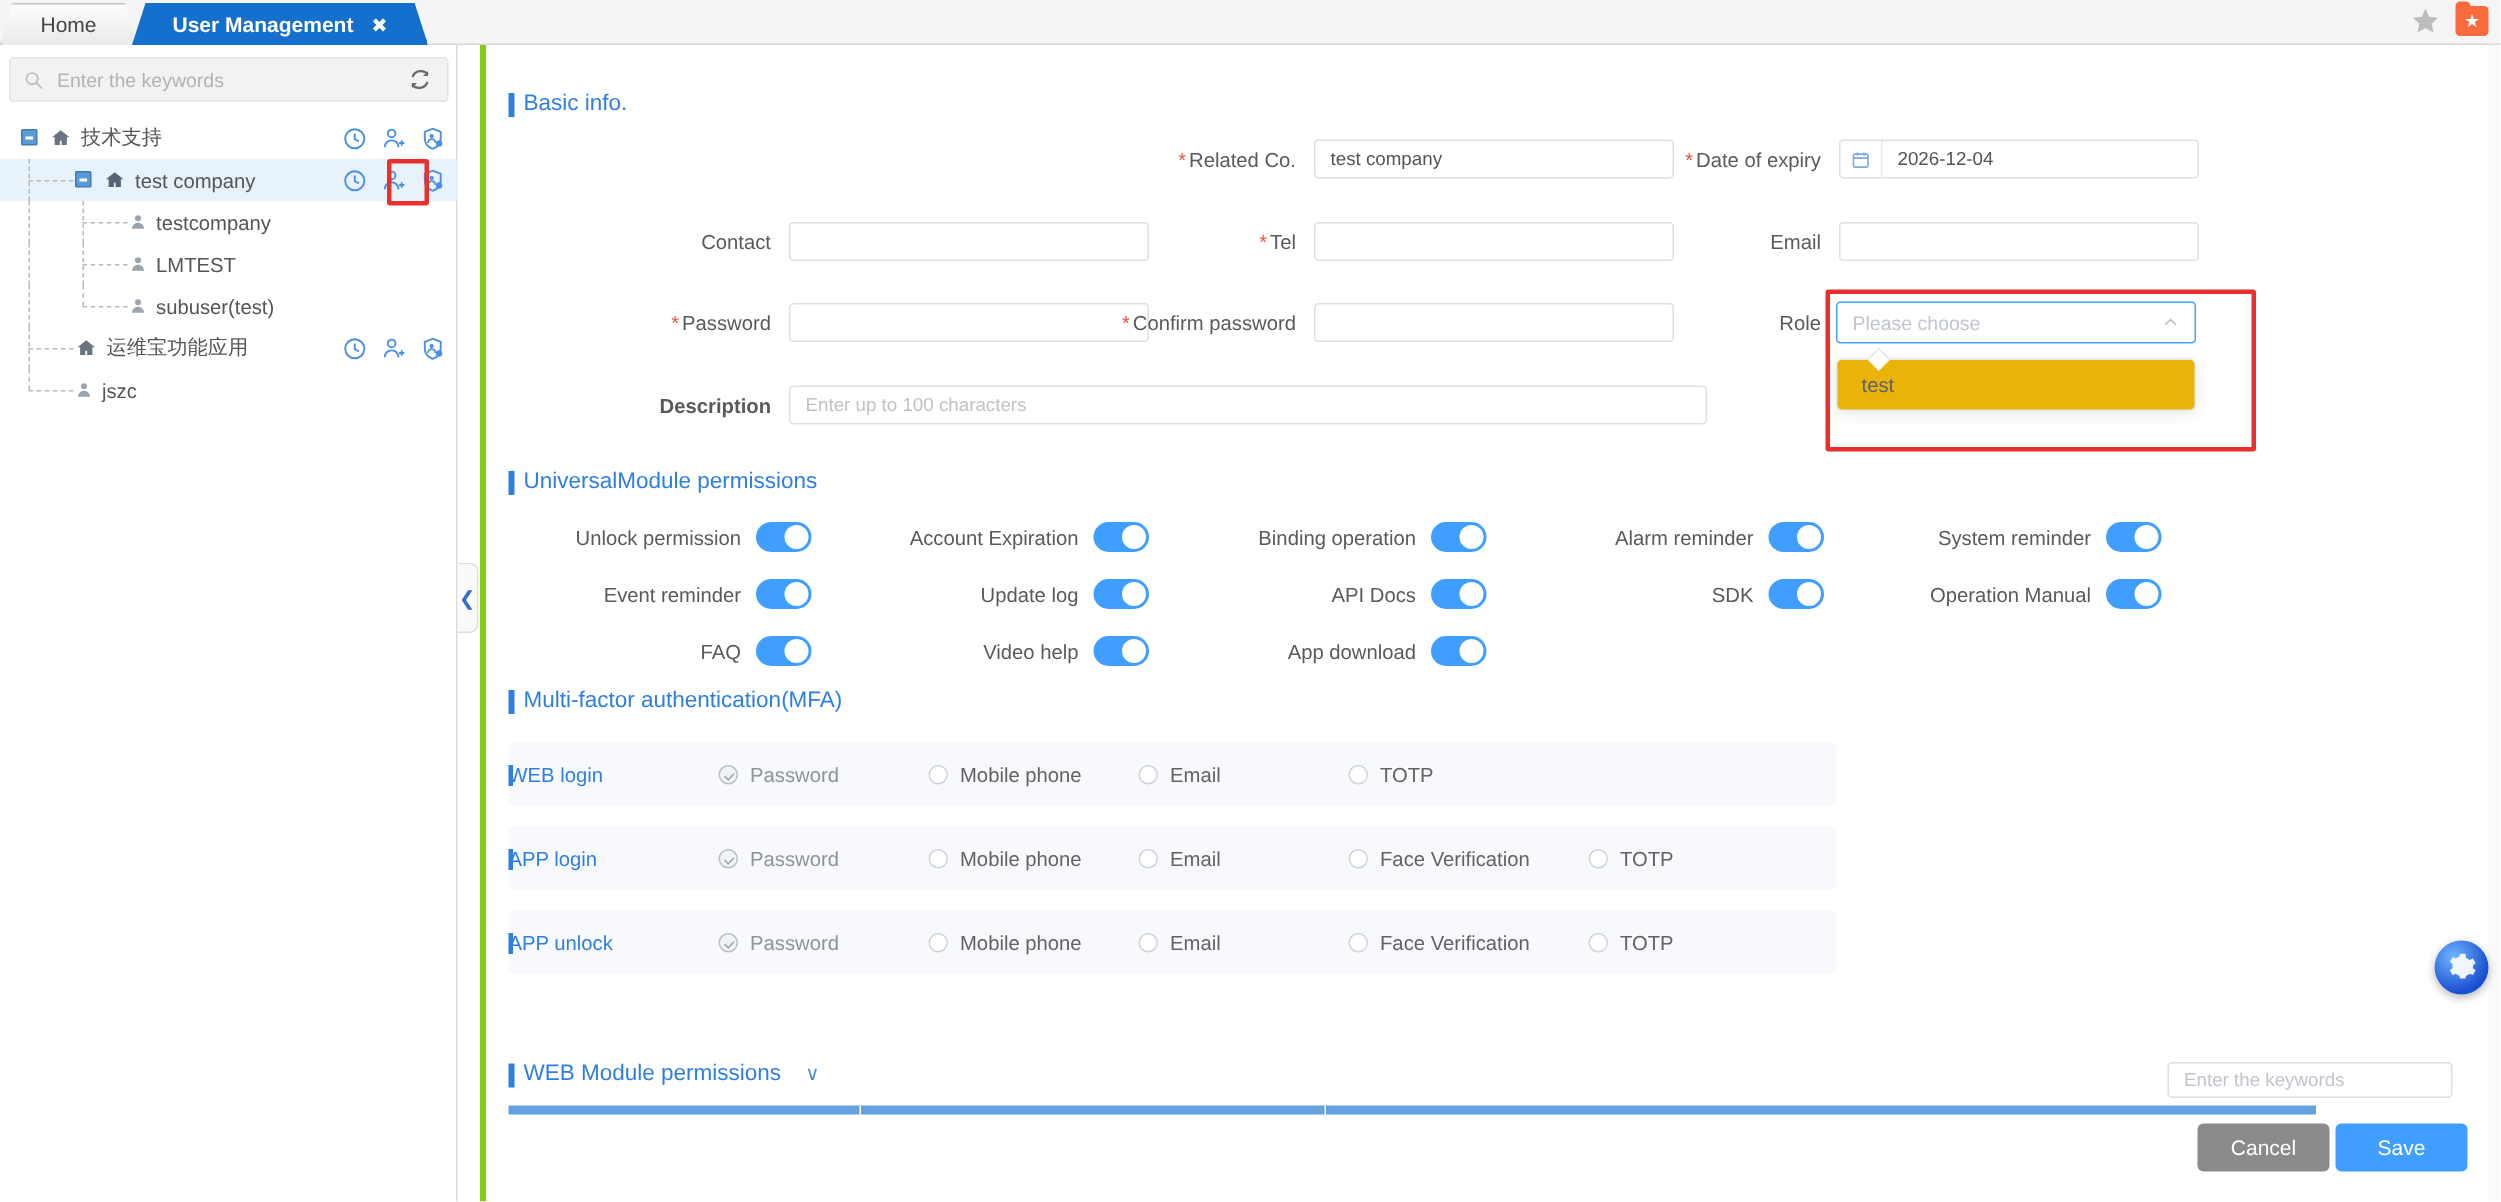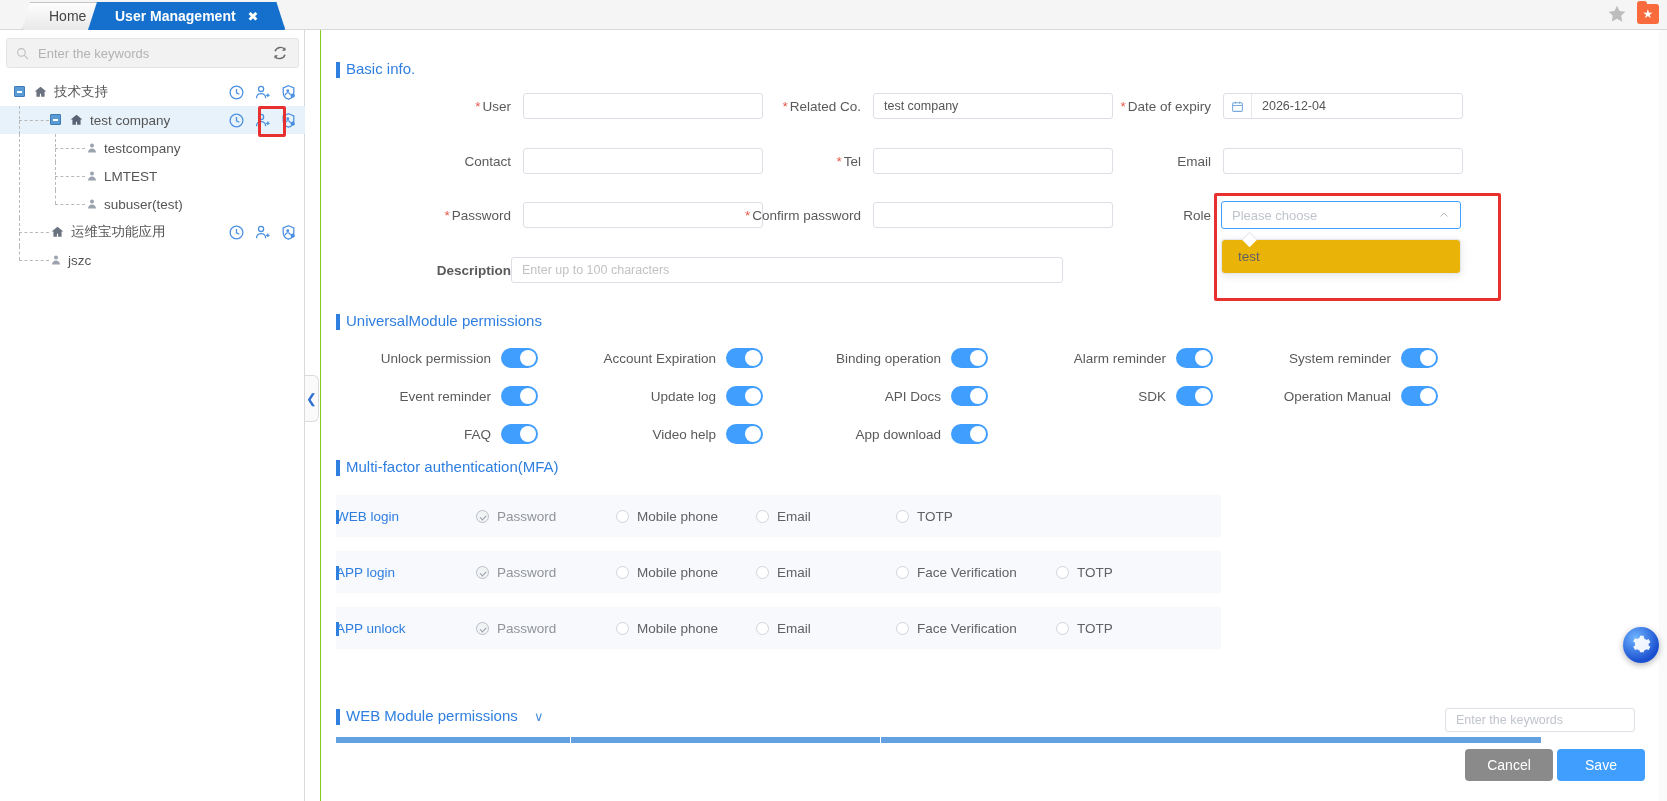--- a/index.html
+++ b/index.html
@@ -18,21 +18,21 @@
     position: absolute; top:0; left:0; width:1667px; height:30px;
     background:#f5f5f5; border-bottom:1px solid #d9d9d9;
   }
   .tab {
     position:absolute; top:2px; height:28px; line-height:27px;
     font-size:14px; padding:0 22px;
     border-top-left-radius:4px; border-top-right-radius:4px;
     cursor:pointer; white-space:nowrap;
   }
   .tab.home {
-    left:22px; background:linear-gradient(#fdfdfd,#e9e9e9);
+    left:0; background:linear-gradient(#fdfdfd,#e9e9e9);
     border:1px solid #c6c6c6; border-bottom:none; color:#444;
     transform: perspective(12px) rotateX(0deg);
     clip-path: polygon(8px 0, calc(100% - 8px) 0, 100% 100%, 0 100%);
     padding:0 26px;
   }
   .tab.active {
     left:88px; background:#1470cc; border:1px solid #1470cc; color:#fff;
     clip-path: polygon(9px 0, calc(100% - 9px) 0, 100% 100%, 0 100%);
     padding:0 26px 0 26px;
   }
@@ -102,21 +102,21 @@
     background:#fafafa; border:1px solid #dcdcdc; border-left:none;
     border-top-right-radius:6px; border-bottom-right-radius:6px;
     display:flex; align-items:center; justify-content:center;
     cursor:pointer; z-index:5;
   }
   .collapse-handle span { color:#2f6fd0; font-size:13px; line-height:1; }
 
   
   .main {
     position:absolute; top:30px; left:320px; width:1347px; height:771px;
-    background:#fff; border-left:1px solid #84cc16; overflow:hidden;
+    background:#fff; border-left:4px solid #84cc16; overflow:hidden;
   }
   .section-title {
     position:absolute; font-size:15px; color:#2f7fe0; padding-left:10px;
   }
   .section-title::before{
     content:""; position:absolute; left:0; top:2px; width:4px; height:16px; background:#2f7fe0;
   }
 
   
   .frow { position:absolute; height:26px; display:flex; align-items:center; }
@@ -392,26 +392,20 @@
   </div>
 
   <div class="collapse-handle">
     <span>❮</span>
   </div>
 
   <div class="main">
 
     <div class="section-title" style="left:15px; top:30px;">Basic info.</div>
 
-    <div class="frow" style="left:80px; top:63px;">
-      <span class="flabel" style="width:110px;">
-        <span class="req">*</span><span>User</span>
-      </span>
-      <input class="finput" style="width: 240px; margin-left: 12px;">
-    </div>
     <div class="frow" style="left:430px; top:63px;">
       <span class="flabel" style="width:110px;">
         <span class="req">*</span><span>Related Co.</span>
       </span>
       <input class="finput" style="width: 240px; margin-left: 12px;" value="test company">
     </div>
     <div class="frow" style="left:780px; top:63px;">
       <span class="flabel" style="width:110px;">
         <span class="req">*</span><span>Date of expiry</span>
       </span>
@@ -467,21 +461,21 @@
         </svg>
       </div>
       <div class="role-dropdown" style="margin-top:10px;">
         <div class="role-opt">test</div>
       </div>
     </div>
     <div class="redbox" style="left:893px; top:163px; width:287px; height:108px;"></div>
 
     <div class="frow" style="left:80px; top:227px;">
       <span class="flabel" style="width:110px;font-weight:bold;">Description</span>
-      <input class="finput" style="width: 552px; " placeholder="Enter up to 100 characters">
+      <input class="finput" style="width: 612px; margin-left: 12px;" placeholder="Enter up to 100 characters">
     </div>
 
     <div class="section-title" style="left:15px; top:282px;">UniversalModule permissions</div>
 
     <div class="perm" style="left:30px; top:318px;">
       <span class="perm-label" style="width:140px;">Unlock permission</span>
       <div class="switch"></div>
     </div>
     <div class="perm" style="left:255px; top:318px;">
       <span class="perm-label" style="width:140px;">Account Expiration</span>

